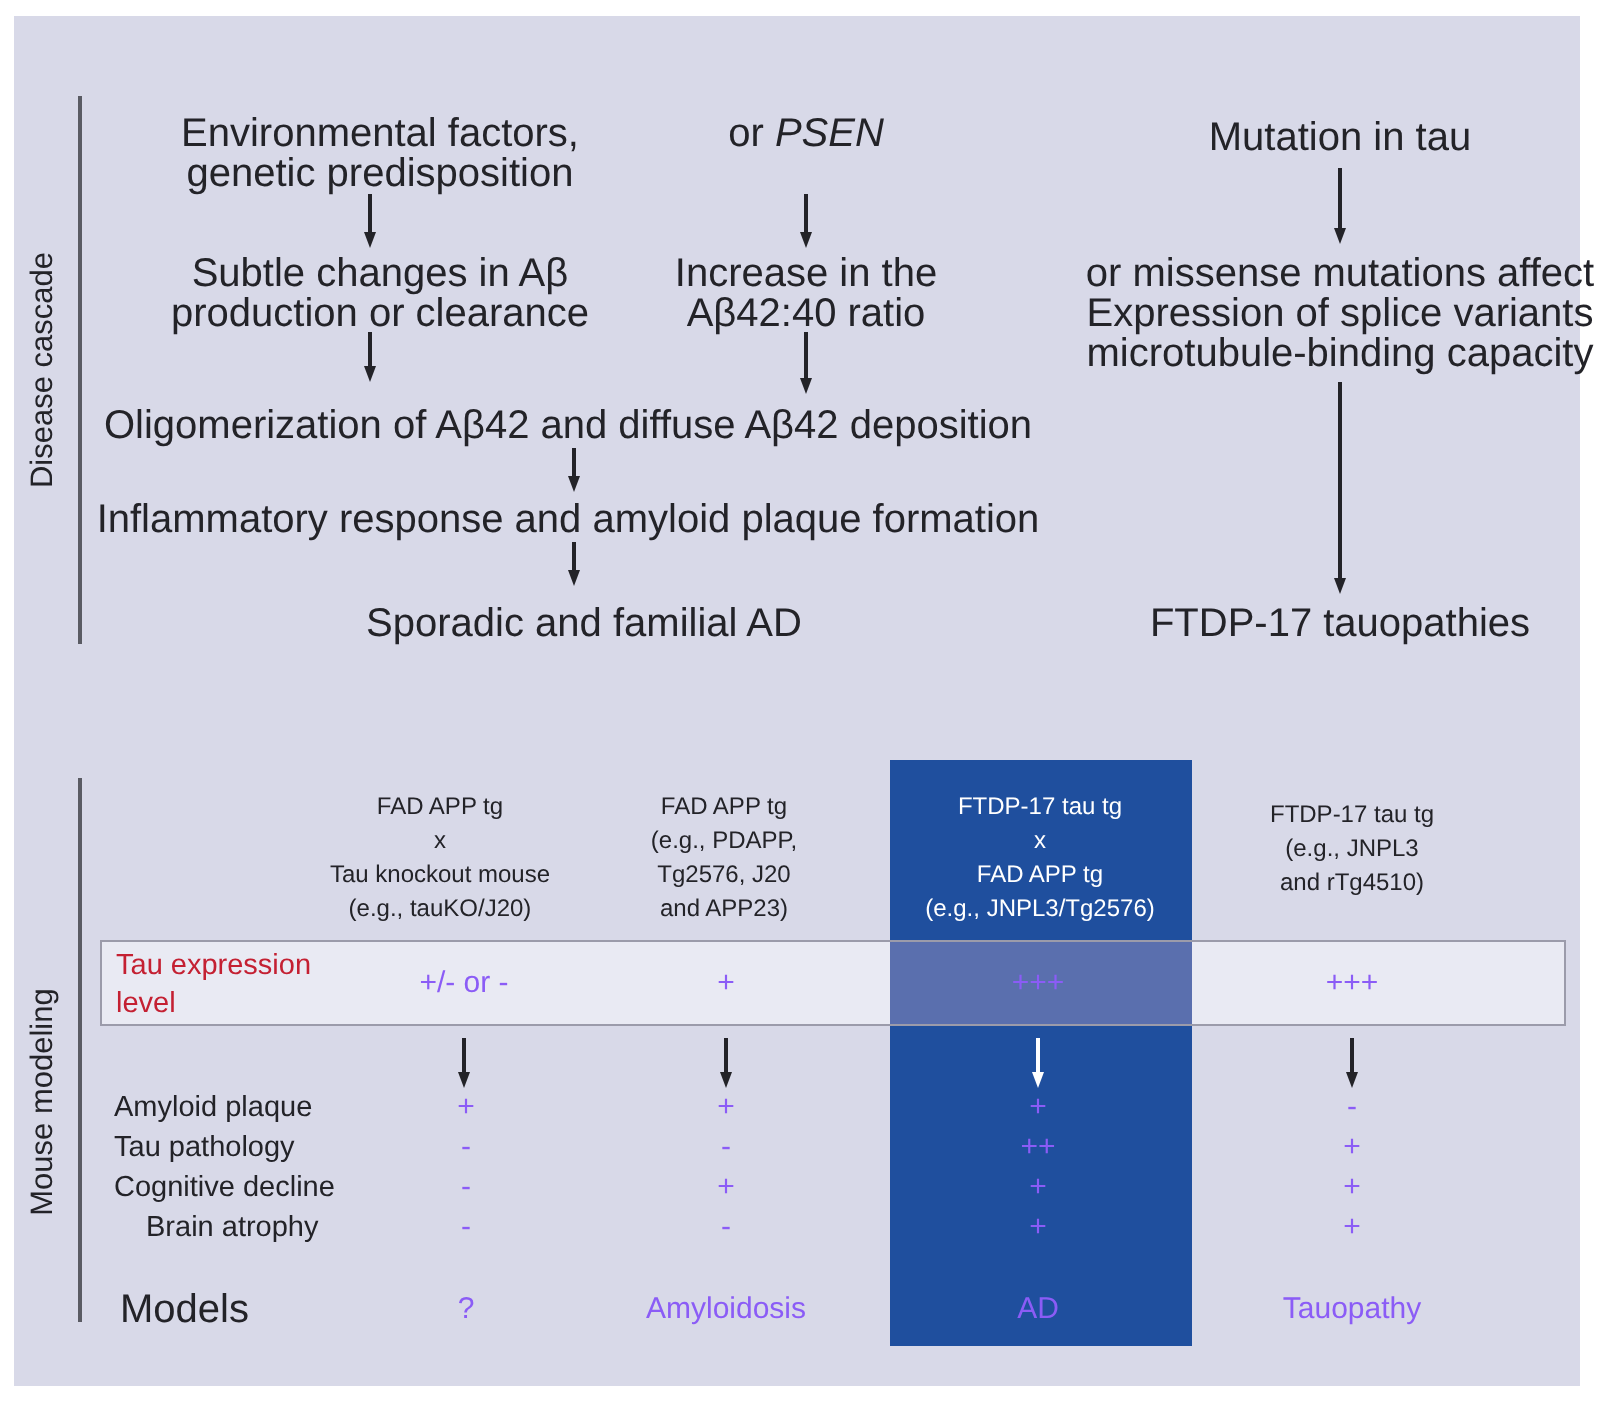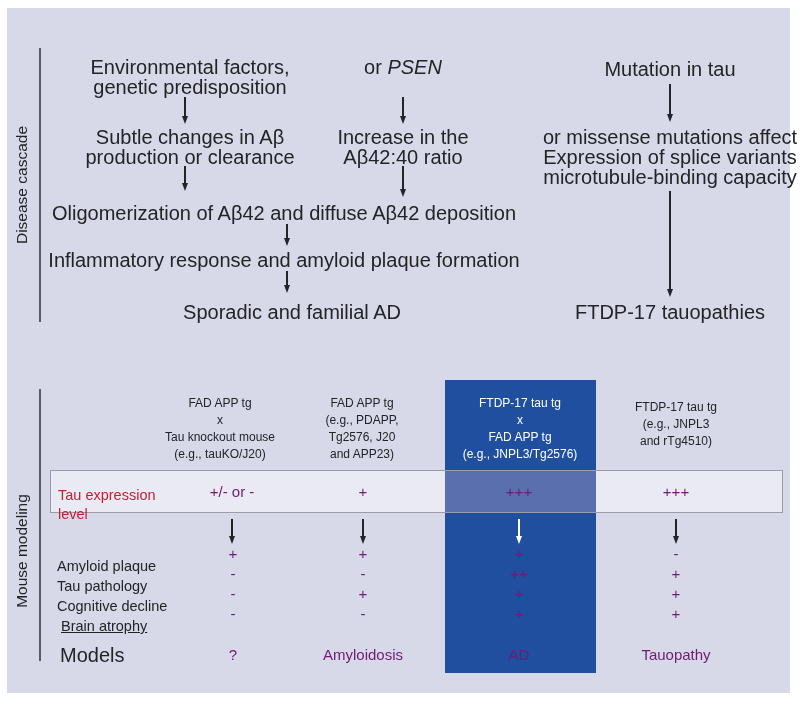--- a/index.html
+++ b/index.html
@@ -4,21 +4,21 @@
 <style>
   html,body { margin:0; padding:0; background:#ffffff; }
   body { width:800px; height:713px; font-family:"Liberation Sans", sans-serif; }
   #canvas { position:relative; width:800px; height:713px; overflow:hidden; }
   .panel { position:absolute; left:7px; top:8px; width:783px; height:685px; background:#d8d9e8; }
 
   .abs { position:absolute; }
   .ctr { transform:translateX(-50%); text-align:center; }
   .t15 { font-size:20px; line-height:20px; color:#232328; }
   .t13 { font-size:12px; line-height:17px; color:#232328; }
-  .t14 { font-size:14.5px; line-height:20px; color:#232328;margin-top:12px; }
+  .t14 { font-size:14.5px; line-height:20px; color:#232328; }
   .nowrap { white-space:nowrap; }
   .red { color:#c42032; }
   .white { color:#ffffff; }
   .it { font-style:italic; }
 
   .vline { position:absolute; width:2px; background:#5a5b63; }
   .rot { position:absolute; white-space:nowrap; transform:translate(-50%,-50%) rotate(-90deg);
          font-size:15.5px; color:#232328; }
 
   .arrow { position:absolute; width:1.5px; background:#232328; }
@@ -26,21 +26,21 @@
                   border:3.5px solid transparent; border-top:8px solid #232328; border-bottom:none; }
   .arrow.white-a { background:#ffffff; }
   .arrow.white-a::after { border-top-color:#ffffff; }
 
   .bluecol  { position:absolute; left:445px; top:380px; width:151px; height:293px; background:#1f4f9e; }
   .band     { position:absolute; left:50px; top:470px; width:733px; height:43px;
               background:#e9eaf3; border:1px solid #9b9baa; box-sizing:border-box; }
   .blueband { position:absolute; left:445px; top:471px; width:151px; height:41px; background:#5a6fae; }
 
   .cell { position:absolute; transform:translateX(-50%); font-size:15px; line-height:20px;
-          color:#701a75; white-space:nowrap; text-align:center; }
+          color:#8b5cf6; white-space:nowrap; text-align:center; }
 </style>
 </head>
 <body>
 
 <div id="canvas">
   <div class="panel"></div>
 
   <div>
     <div class="rot" style="left:22px; top:185px;">Disease cascade</div>
     <div class="vline" style="left:39px; top:48px; height:274px;"></div>
@@ -125,21 +125,21 @@
     <div class="cell red" style="left:676px; top:482px;">+++</div>
 
     <div class="arrow" style="left:231px; top:519px; height:17px;"></div>
     <div class="arrow" style="left:362px; top:519px; height:17px;"></div>
     <div class="arrow white-a" style="left:518px; top:519px; height:17px;"></div>
     <div class="arrow" style="left:675px; top:519px; height:17px;"></div>
 
     <div class="abs t14 nowrap" style="left:57px; top:544px;">Amyloid plaque</div>
     <div class="abs t14 nowrap" style="left:57px; top:564px;">Tau pathology</div>
     <div class="abs t14 nowrap" style="left:57px; top:584px;">Cognitive decline</div>
-    <div class="abs t14 nowrap" style="left:61px; top:604px;text-decoration:underline;">Brain atrophy</div>
+    <div class="abs t14 nowrap" style="left:73px; top:604px;">Brain atrophy</div>
 
     <div class="cell" style="left:233px; top:544px;">+</div>
     <div class="cell" style="left:233px; top:564px;">-</div>
     <div class="cell" style="left:233px; top:584px;">-</div>
     <div class="cell" style="left:233px; top:604px;">-</div>
 
     <div class="cell" style="left:363px; top:544px;">+</div>
     <div class="cell" style="left:363px; top:564px;">-</div>
     <div class="cell" style="left:363px; top:584px;">+</div>
     <div class="cell" style="left:363px; top:604px;">-</div>

